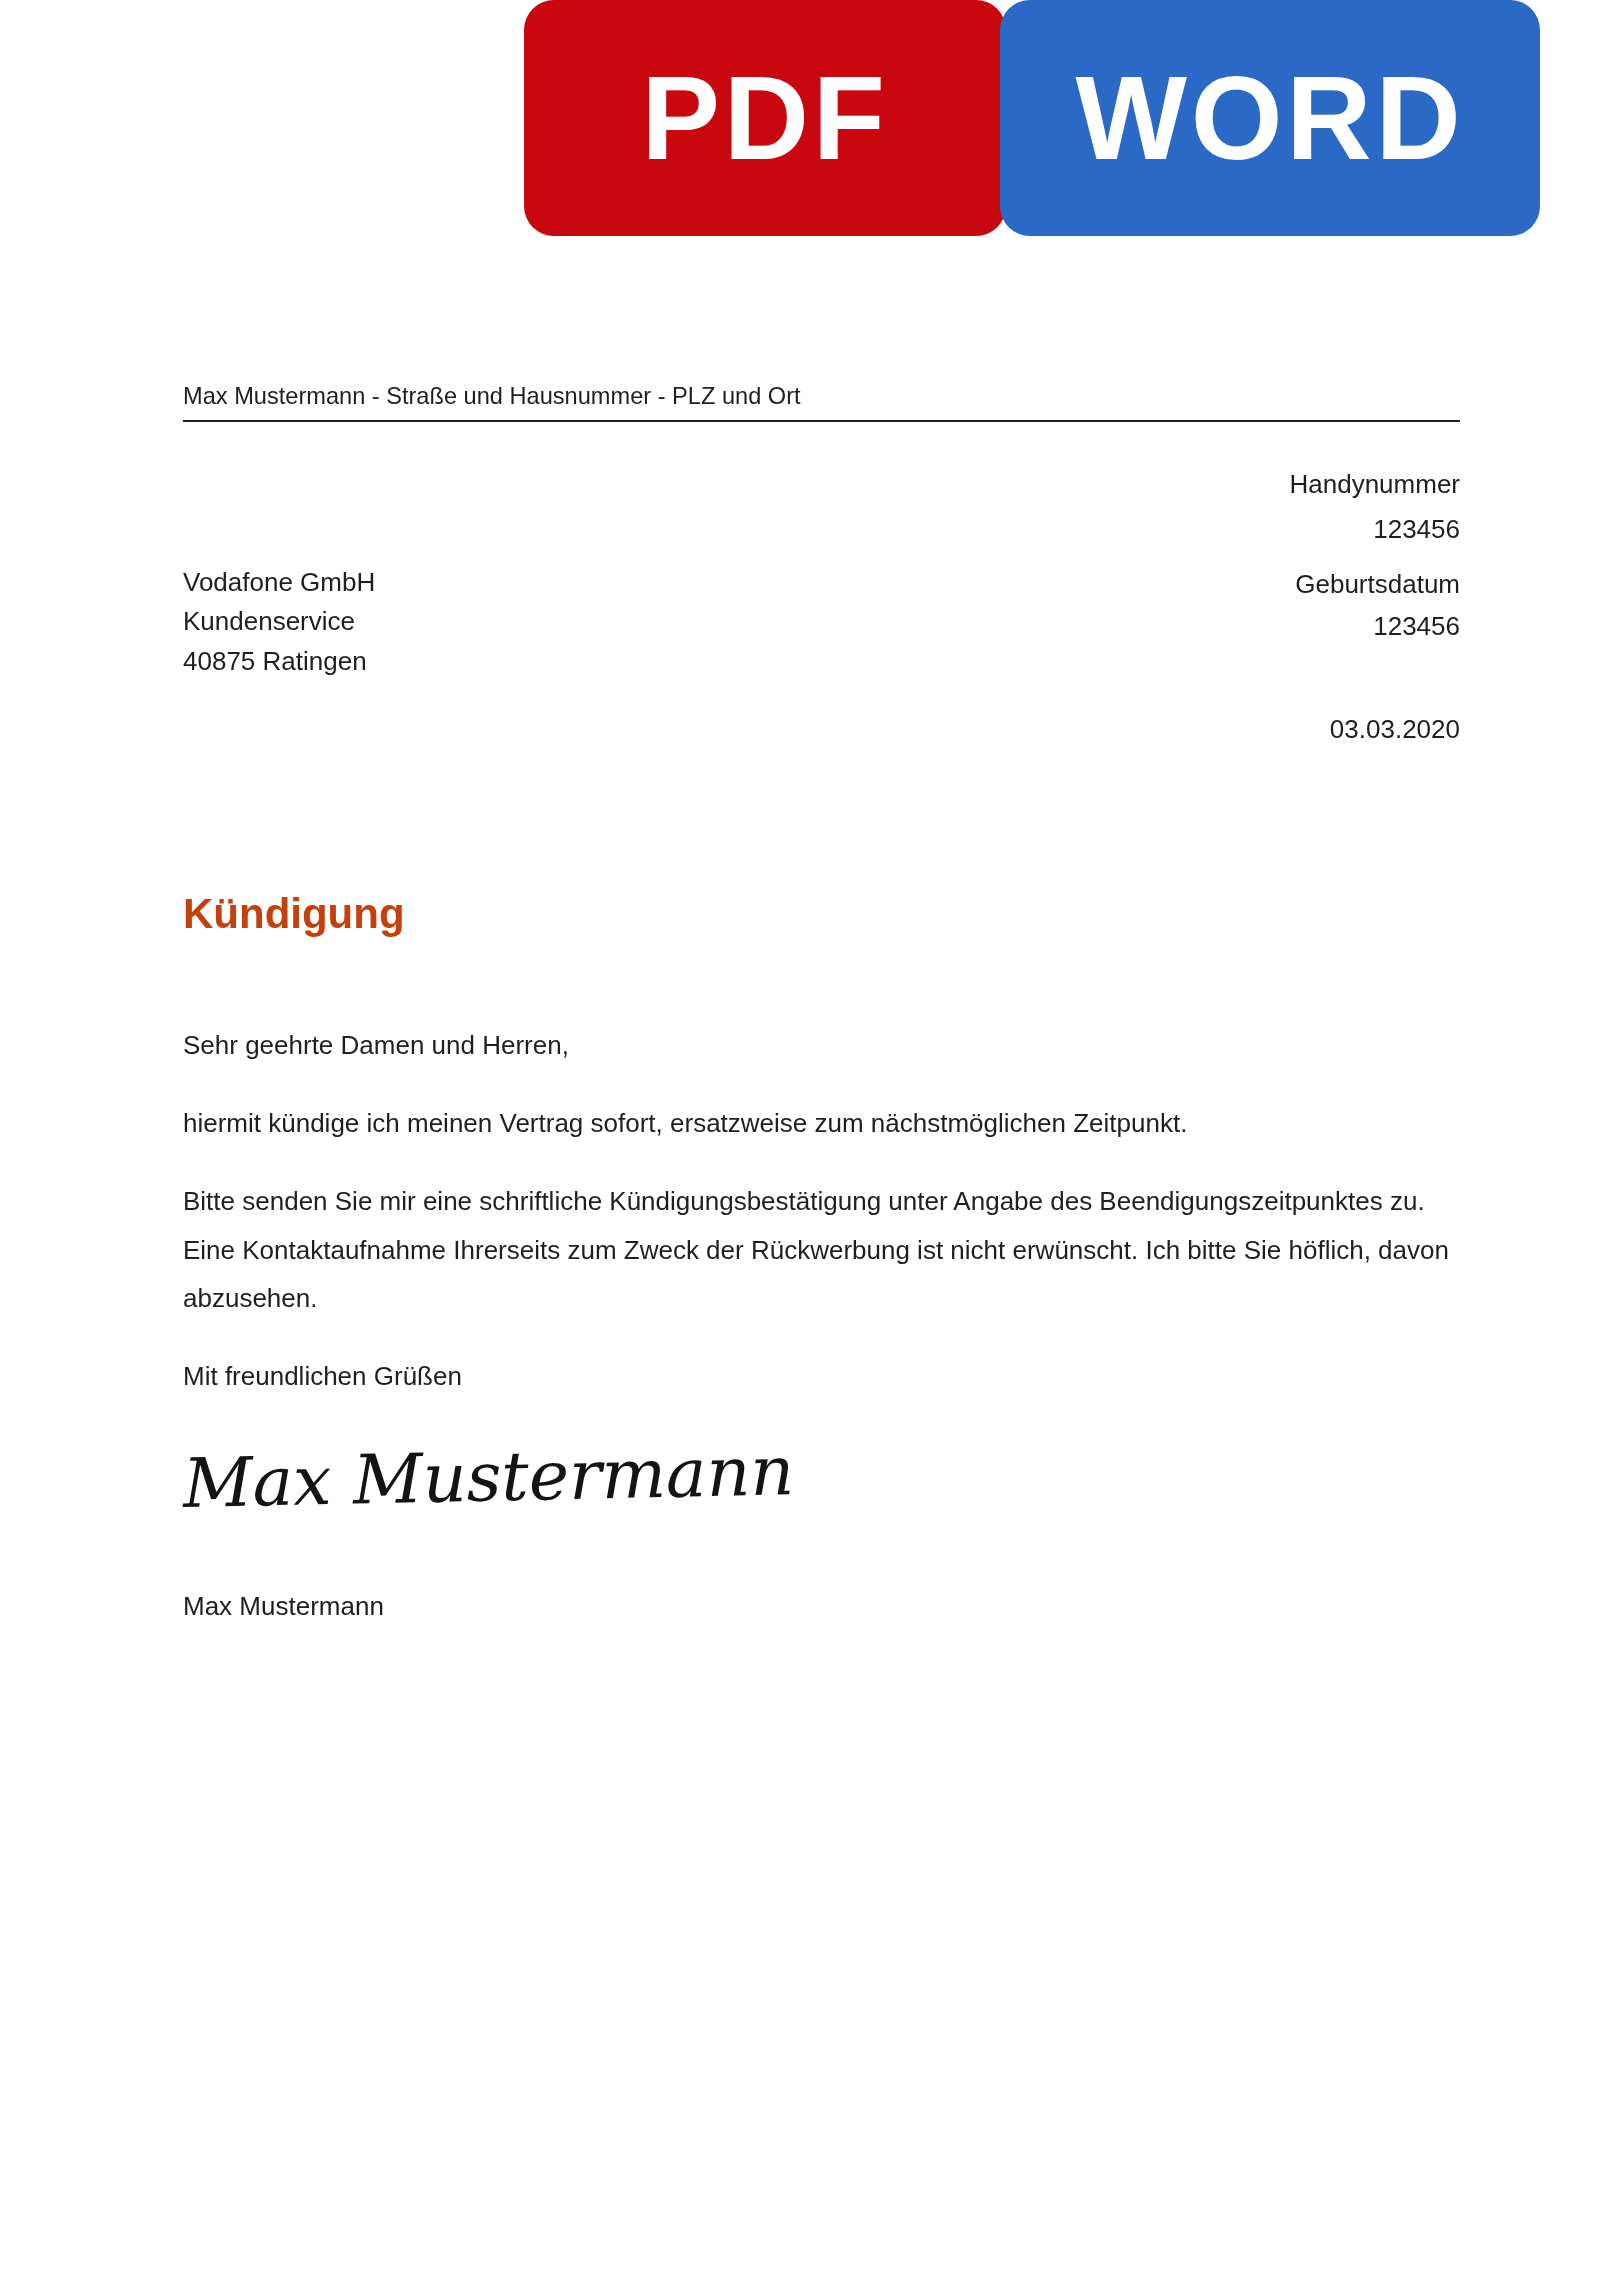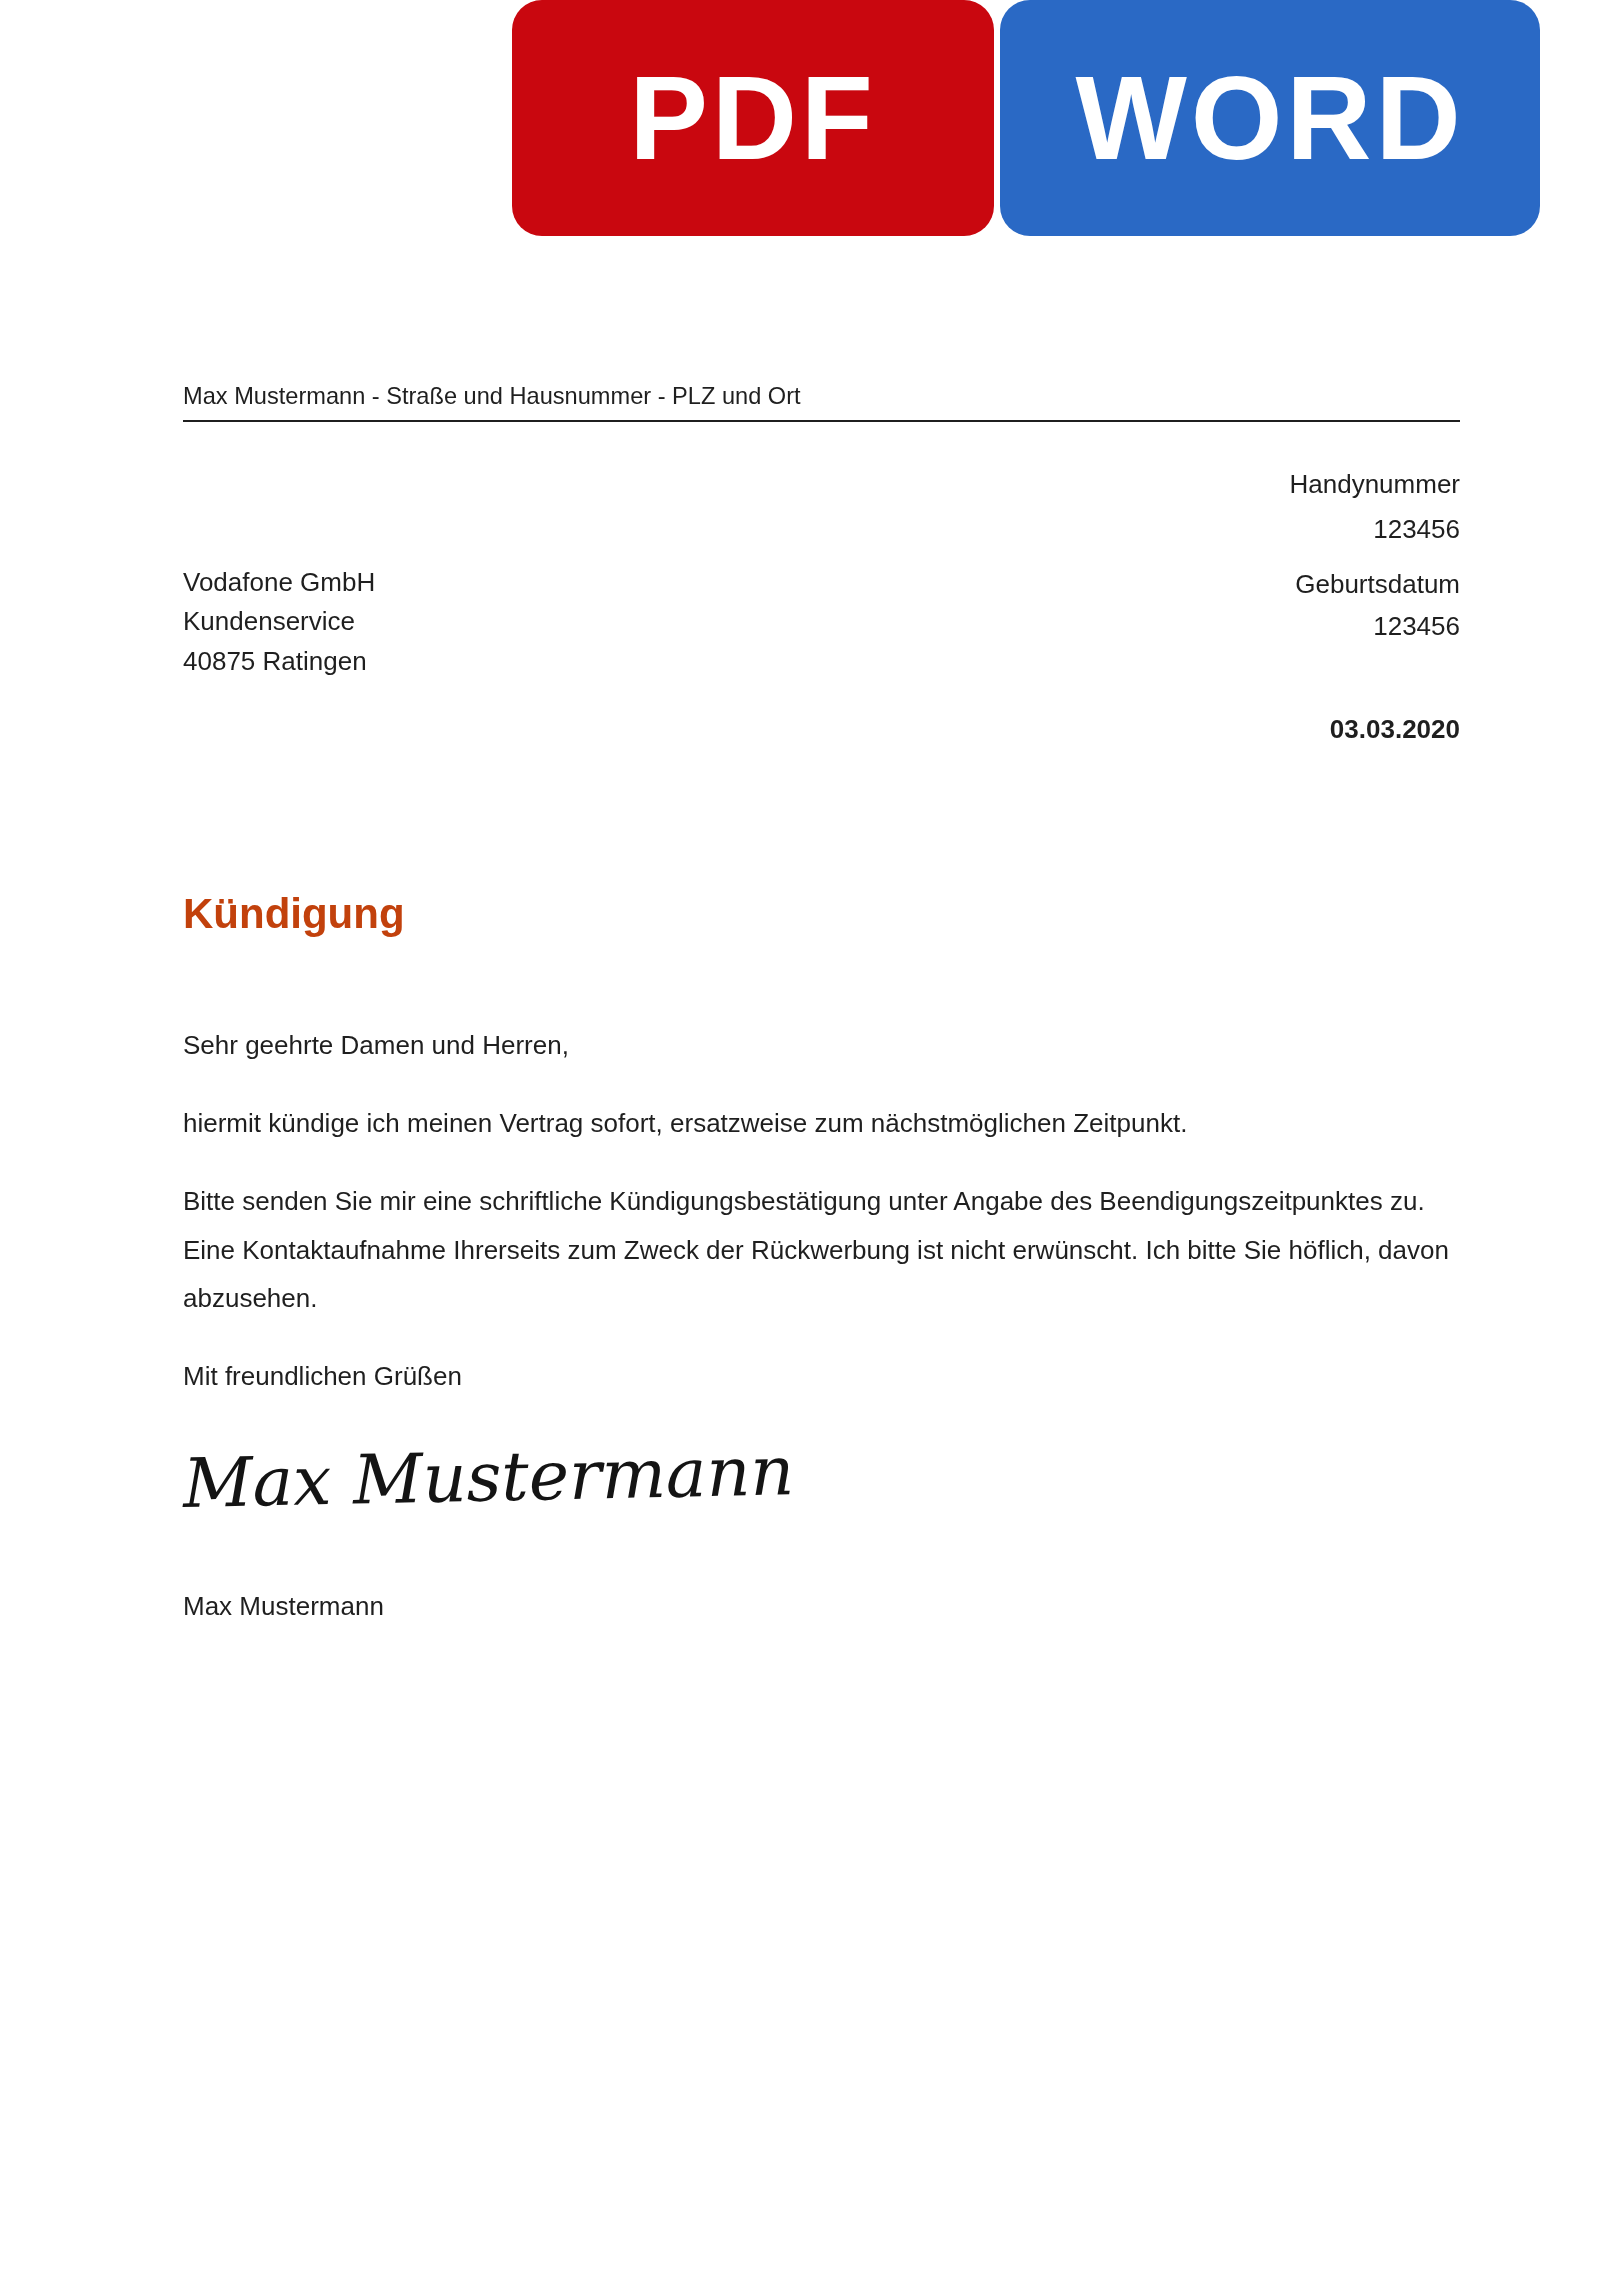--- a/index.html
+++ b/index.html
@@ -24,21 +24,21 @@
     font-family: "Liberation Sans", sans-serif;
     font-weight: bold;
     font-size: 118px;
     letter-spacing: 3.9px;
     display: flex;
     align-items: center;
     justify-content: center;
     cursor: pointer;
     padding: 0;
   }
-  .dl-btn.pdf  { left: 512px;  width: 482px; }
+  .dl-btn.pdf  { left: 524px;  width: 482px; }
   .dl-btn.word { left: 1000px; width: 540px; }
 
   
   .content {
     position: absolute;
     left: 183px;
     top: 0;
     width: 1277px;
     padding-top: 382px;
     font-size: 26px;
@@ -62,21 +62,20 @@
     justify-content: space-between;
     align-items: flex-start;
     margin-top: 10px;
   }
   .recipient { line-height: 1.52; }
   .birth-block { text-align: right; line-height: 1.65; }
   .letter-date {
     text-align: right;
     margin-top: 29px;
     line-height: 1.5;
-    font-weight: bold;
   }
   .subject {
     margin: 140px 0 0 0;
     font-size: 42px;
     font-weight: bold;
     line-height: 1.2;
     color: #c2410c;
   }
   .para {
     margin: 0 0 29px 0;

